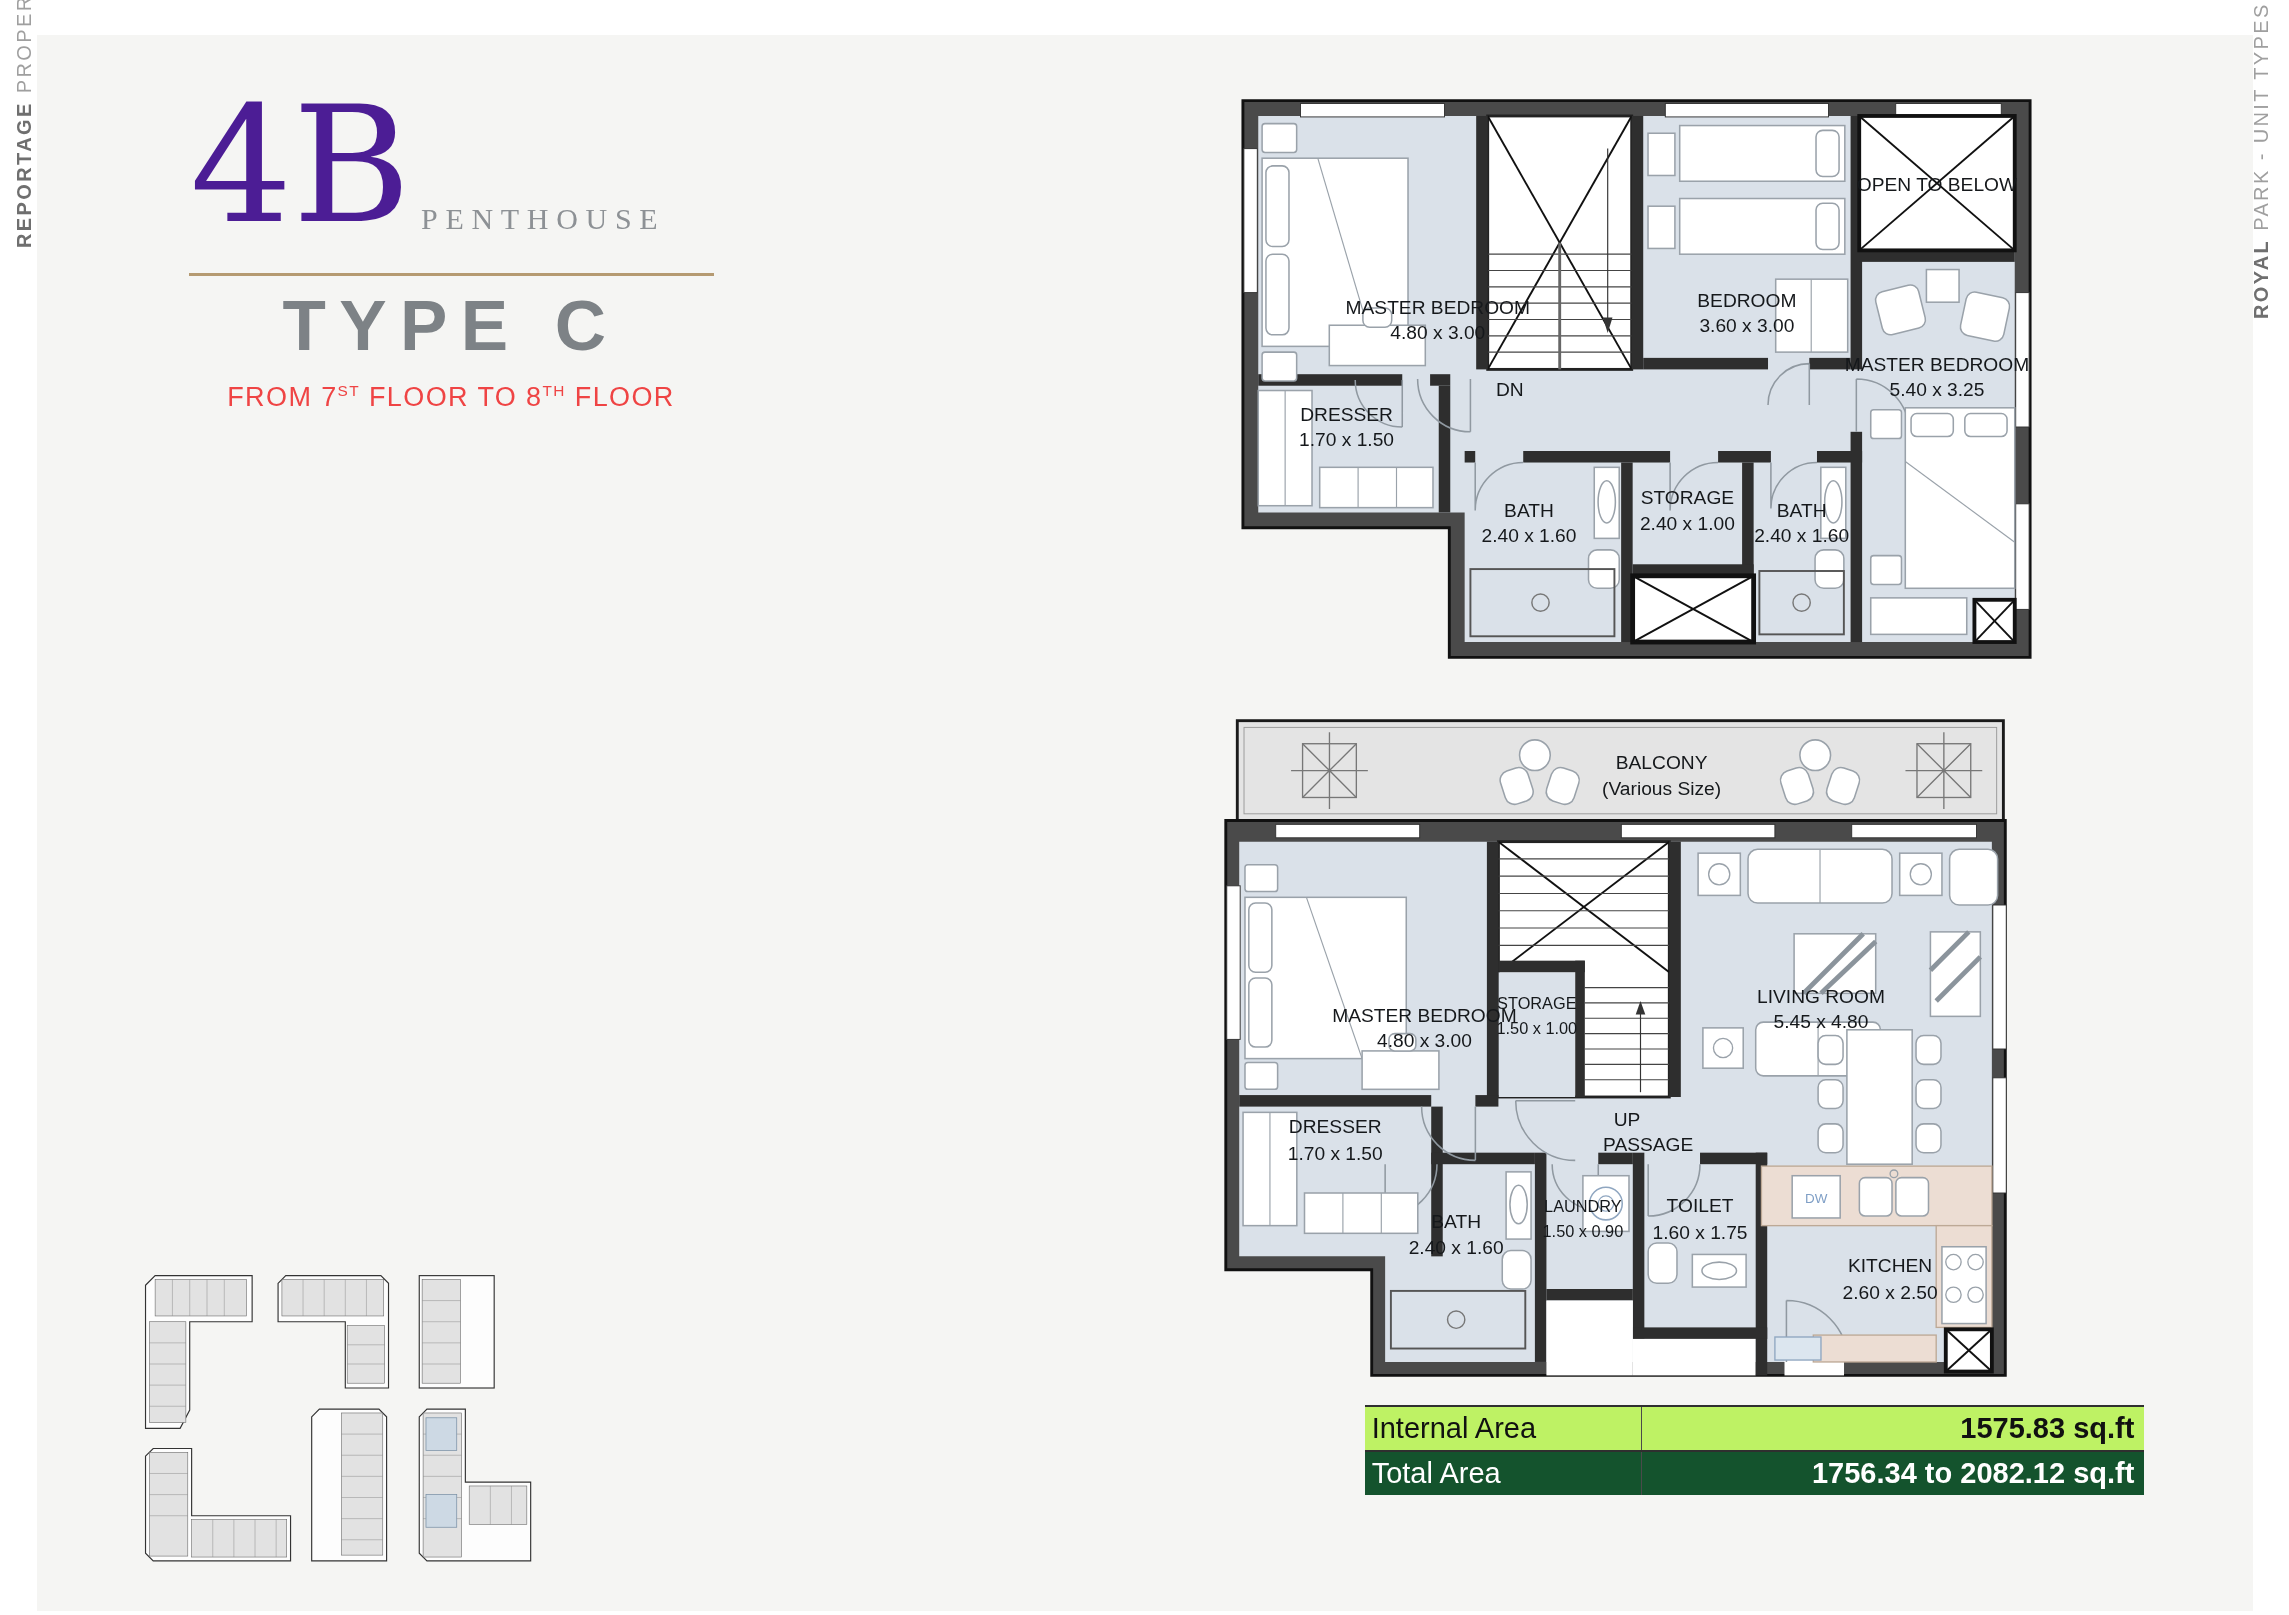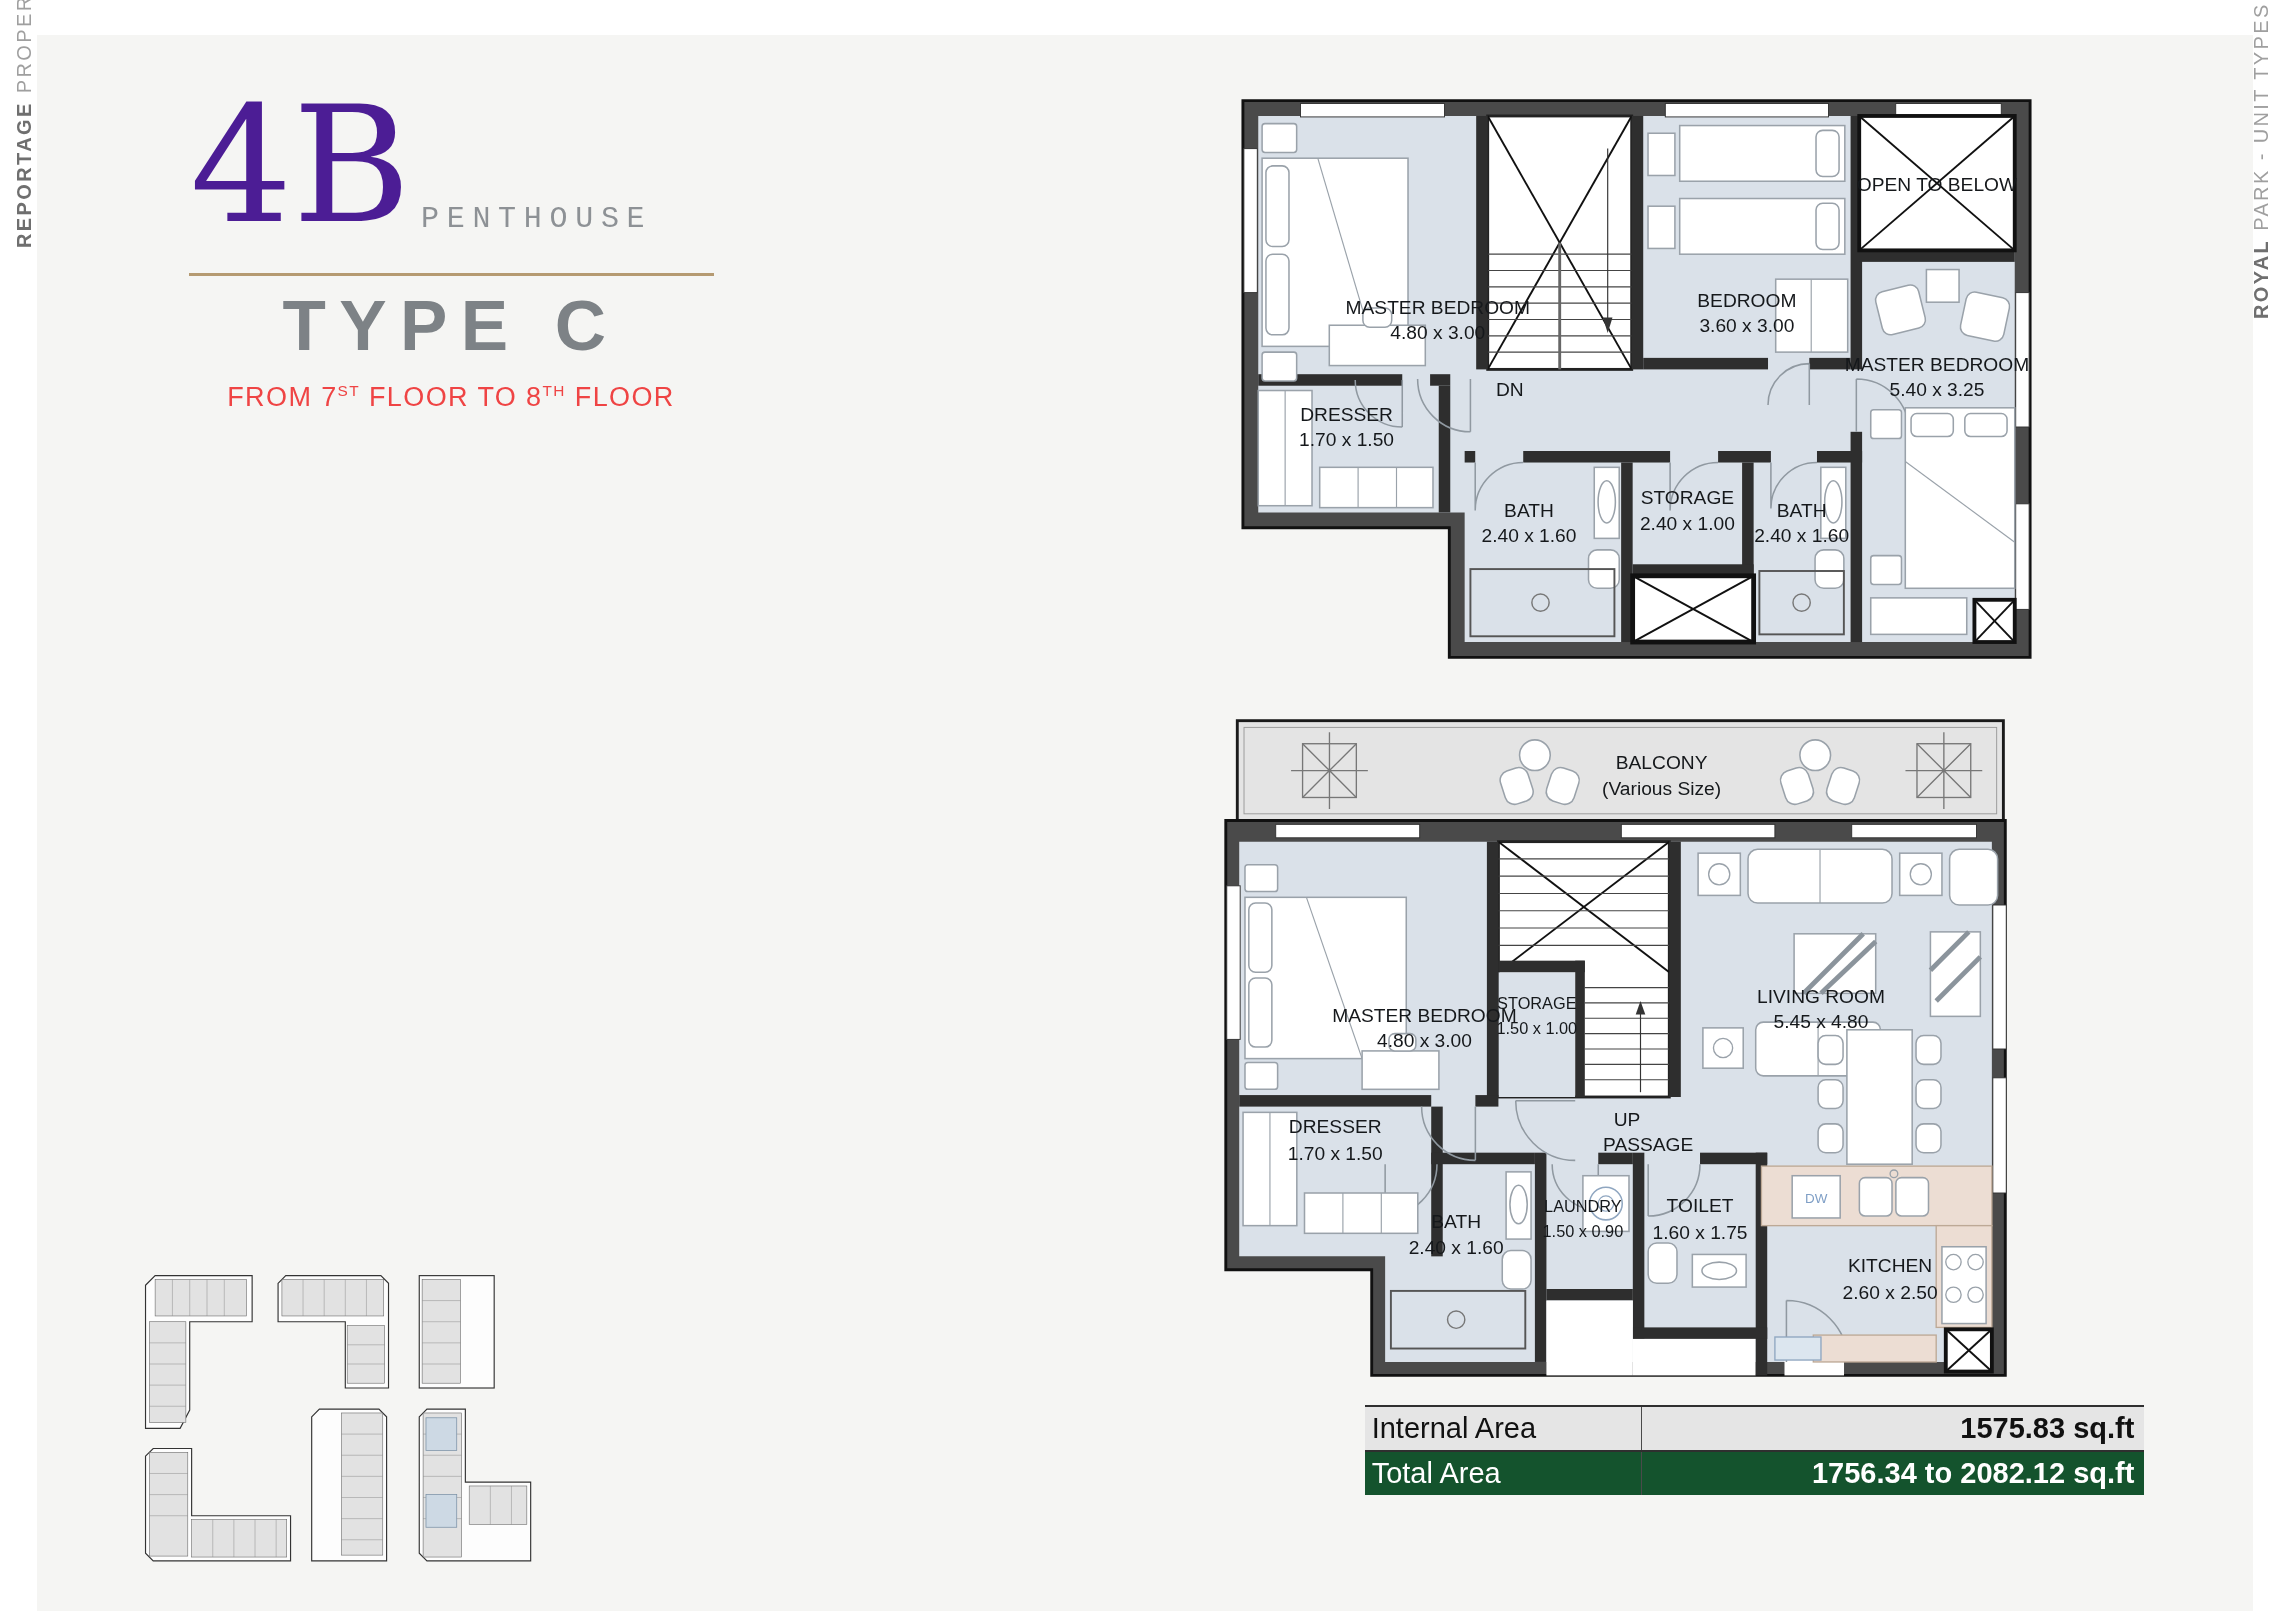--- a/index.html
+++ b/index.html
@@ -10,21 +10,21 @@
   
   .vbrand{position:absolute;white-space:nowrap;transform:rotate(-90deg);transform-origin:0 0;
           font-size:20px;letter-spacing:2.4px;color:#9f9f9f;}
   .vbrand b{color:#6f6f6f;font-weight:bold;}
   #brand-left{left:13.4px;top:248px;}
   #brand-right{left:2250px;top:319px;}
 
   
   #title-code{position:absolute;left:190px;top:85px;font-family:"DejaVu Serif",serif;
               font-size:161px;line-height:1;color:#4c1d95;}
-  #title-category{position:absolute;left:421px;top:202px;font-family:Liberation Mono, monospace;
+  #title-category{position:absolute;left:421px;top:202px;font-family:Liberation Serif, serif;
               font-size:30px;letter-spacing:7.7px;color:#8d9195;}
   #title-rule{position:absolute;left:189px;top:273px;width:525px;height:2.9px;background:#b59a71;}
   #title-type{position:absolute;left:163px;top:285px;width:576px;text-align:center;
               font-size:71px;letter-spacing:13.4px;color:#7d8286;font-weight:bold;}
   #title-floors{position:absolute;left:163px;top:382px;width:576px;text-align:center;
               font-size:27px;letter-spacing:1.4px;color:#ef4444;}
   #title-floors sup{font-size:15.4px;}
 
   
   .plan{position:absolute;}
@@ -39,21 +39,21 @@
   .arc{fill:none;stroke:#9099a1;stroke-width:1.6;}
   .tread{stroke:#444;stroke-width:1.2;}
   .xline{stroke:#111;stroke-width:2;}
   .win{fill:#ffffff;stroke:#333;stroke-width:1;}
   .counter{fill:#ecddd3;stroke:#bda996;stroke-width:1.4;}
 
   
   #area-table{position:absolute;left:1365px;top:1405px;width:779px;border-top:2.9px solid #2f2f2f;
               font-size:29px;color:#111;}
   #area-table .row{display:grid;grid-template-columns:276px 1fr;height:43px;line-height:43px;
-              border-bottom:2.9px solid #2f2f2f;background:#e5e5e5;}
+              border-bottom:2.9px solid #2f2f2f;background:#bef264;}
   #area-table .row:last-child{border-bottom:none;background:#14532d;color:#ffffff;}
   #area-table .lab{padding-left:6.7px;}
   #area-table .val{text-align:right;padding-right:9.6px;border-left:1.9px solid #4a4a4a;font-weight:bold;}
 </style>
 </head>
 <body>
 
 <div id="page">
   <div id="panel"></div>
 

